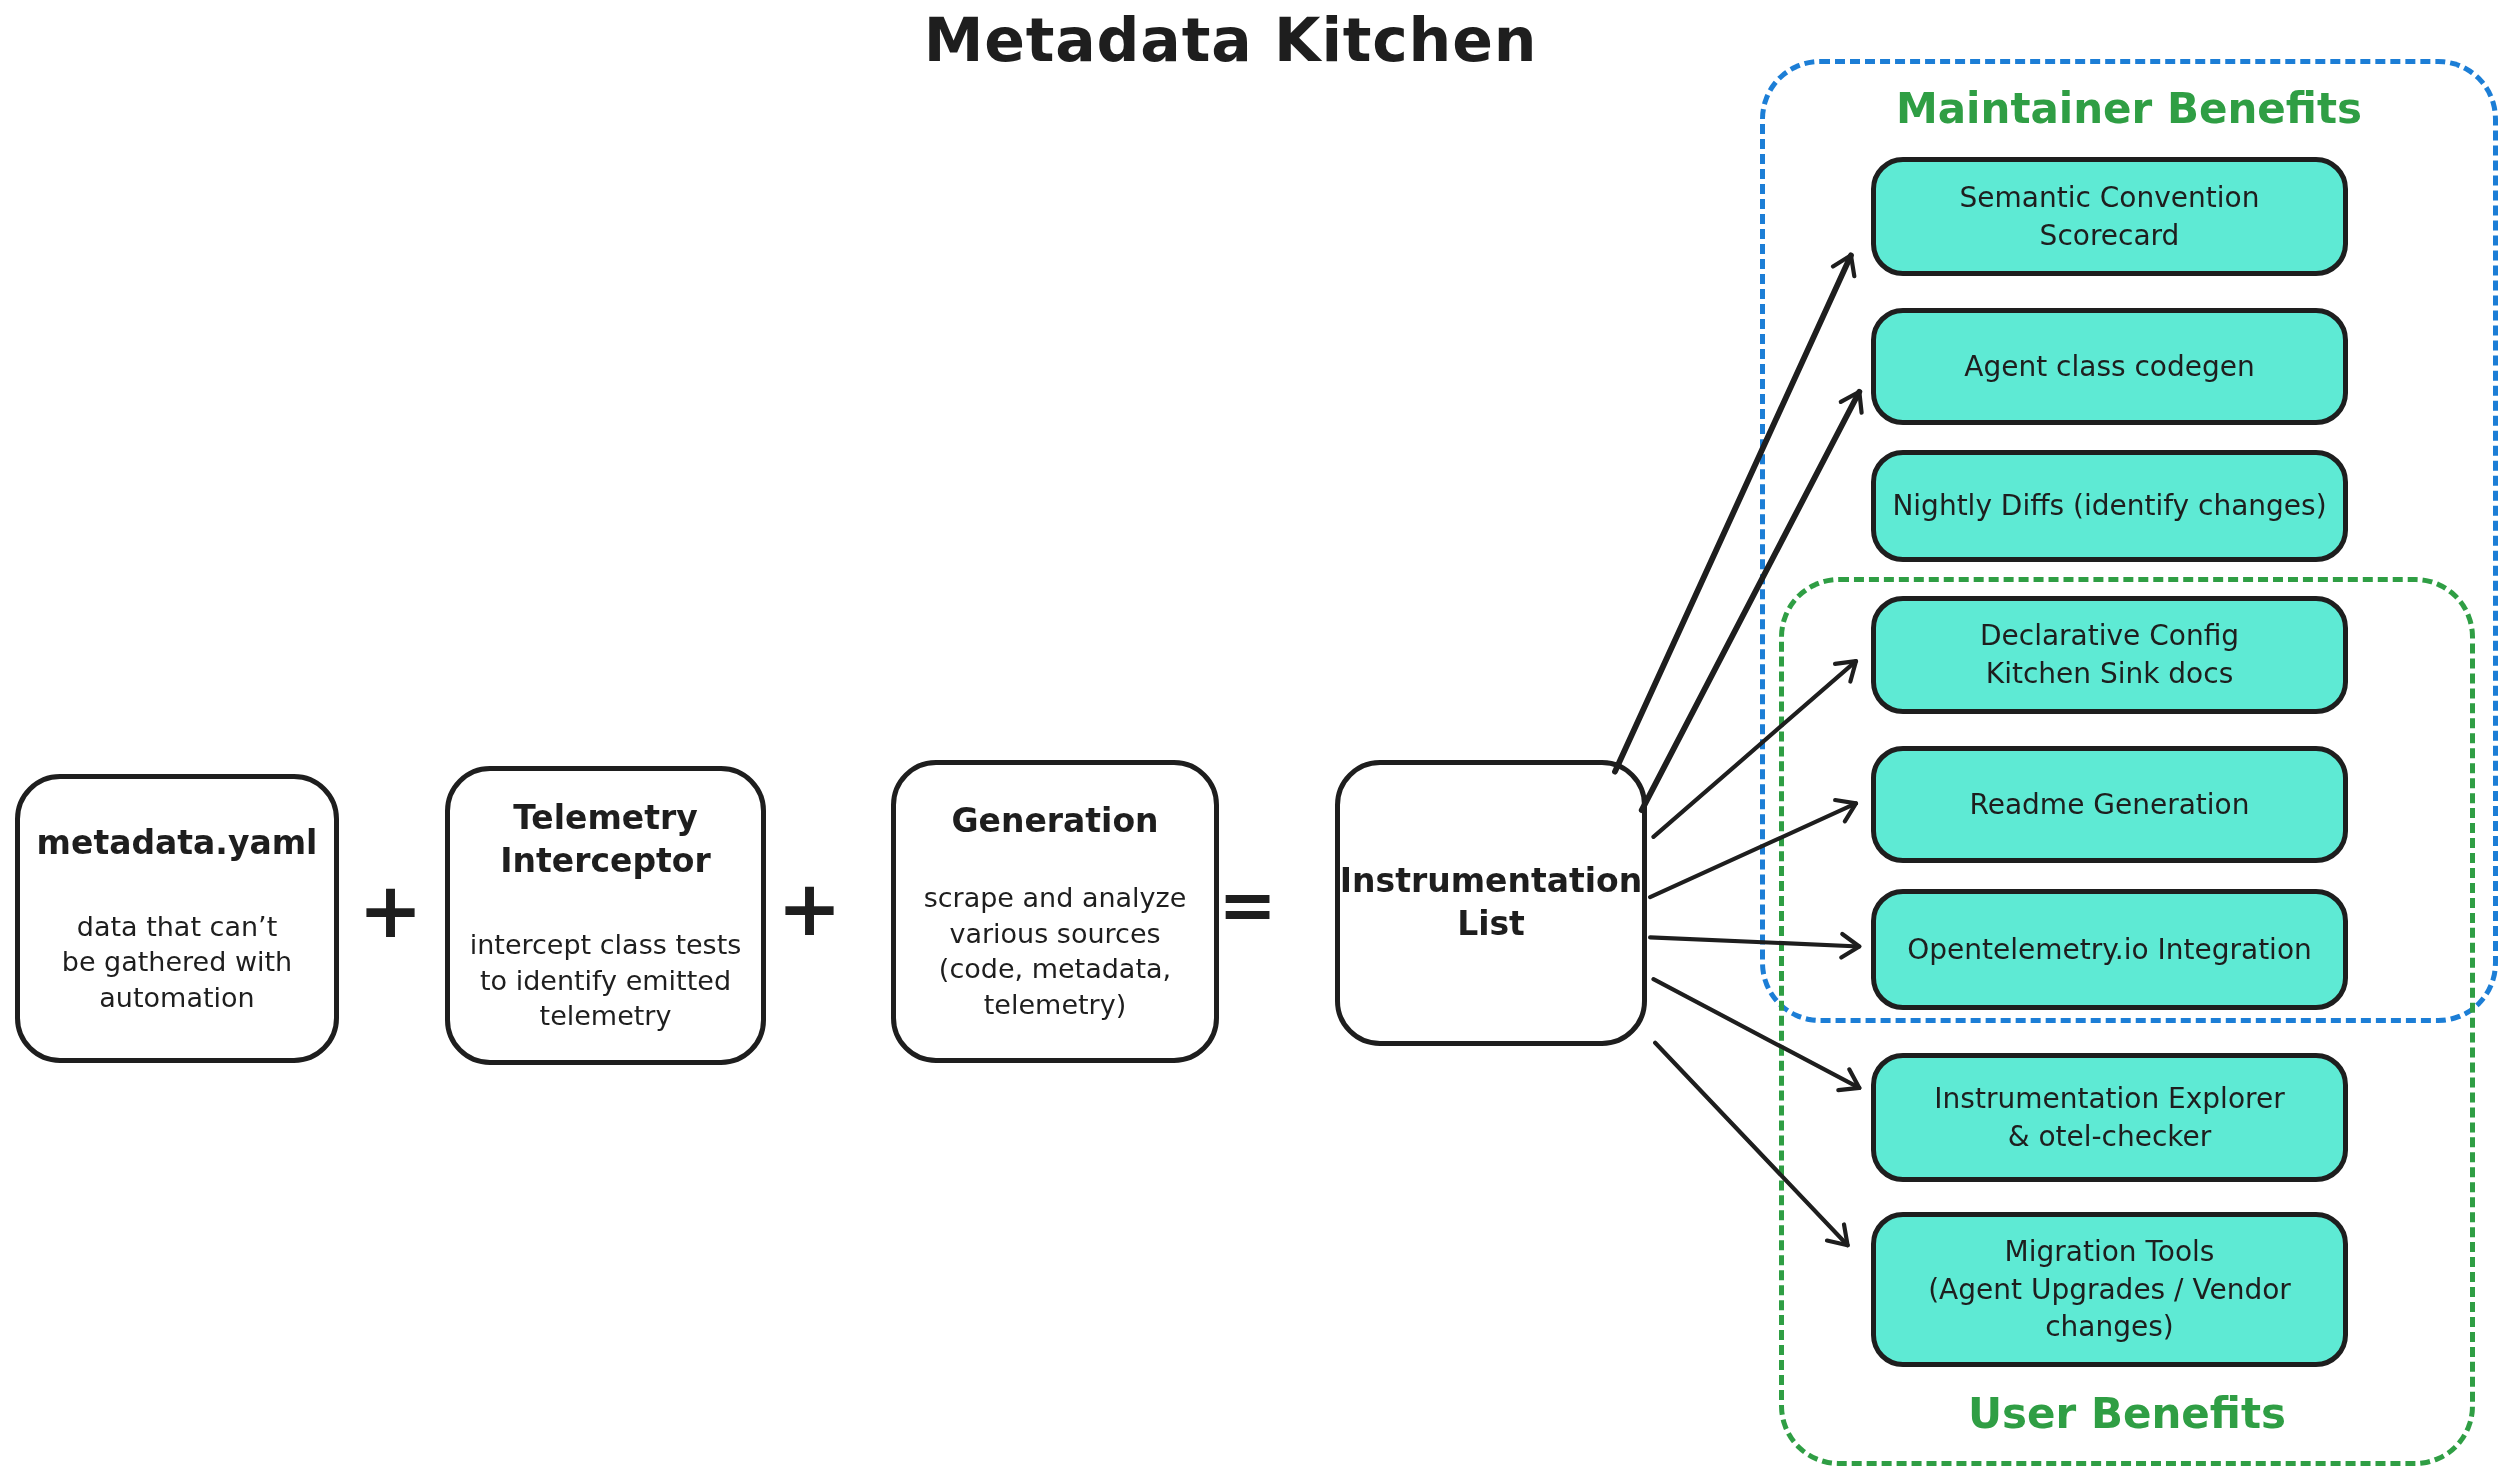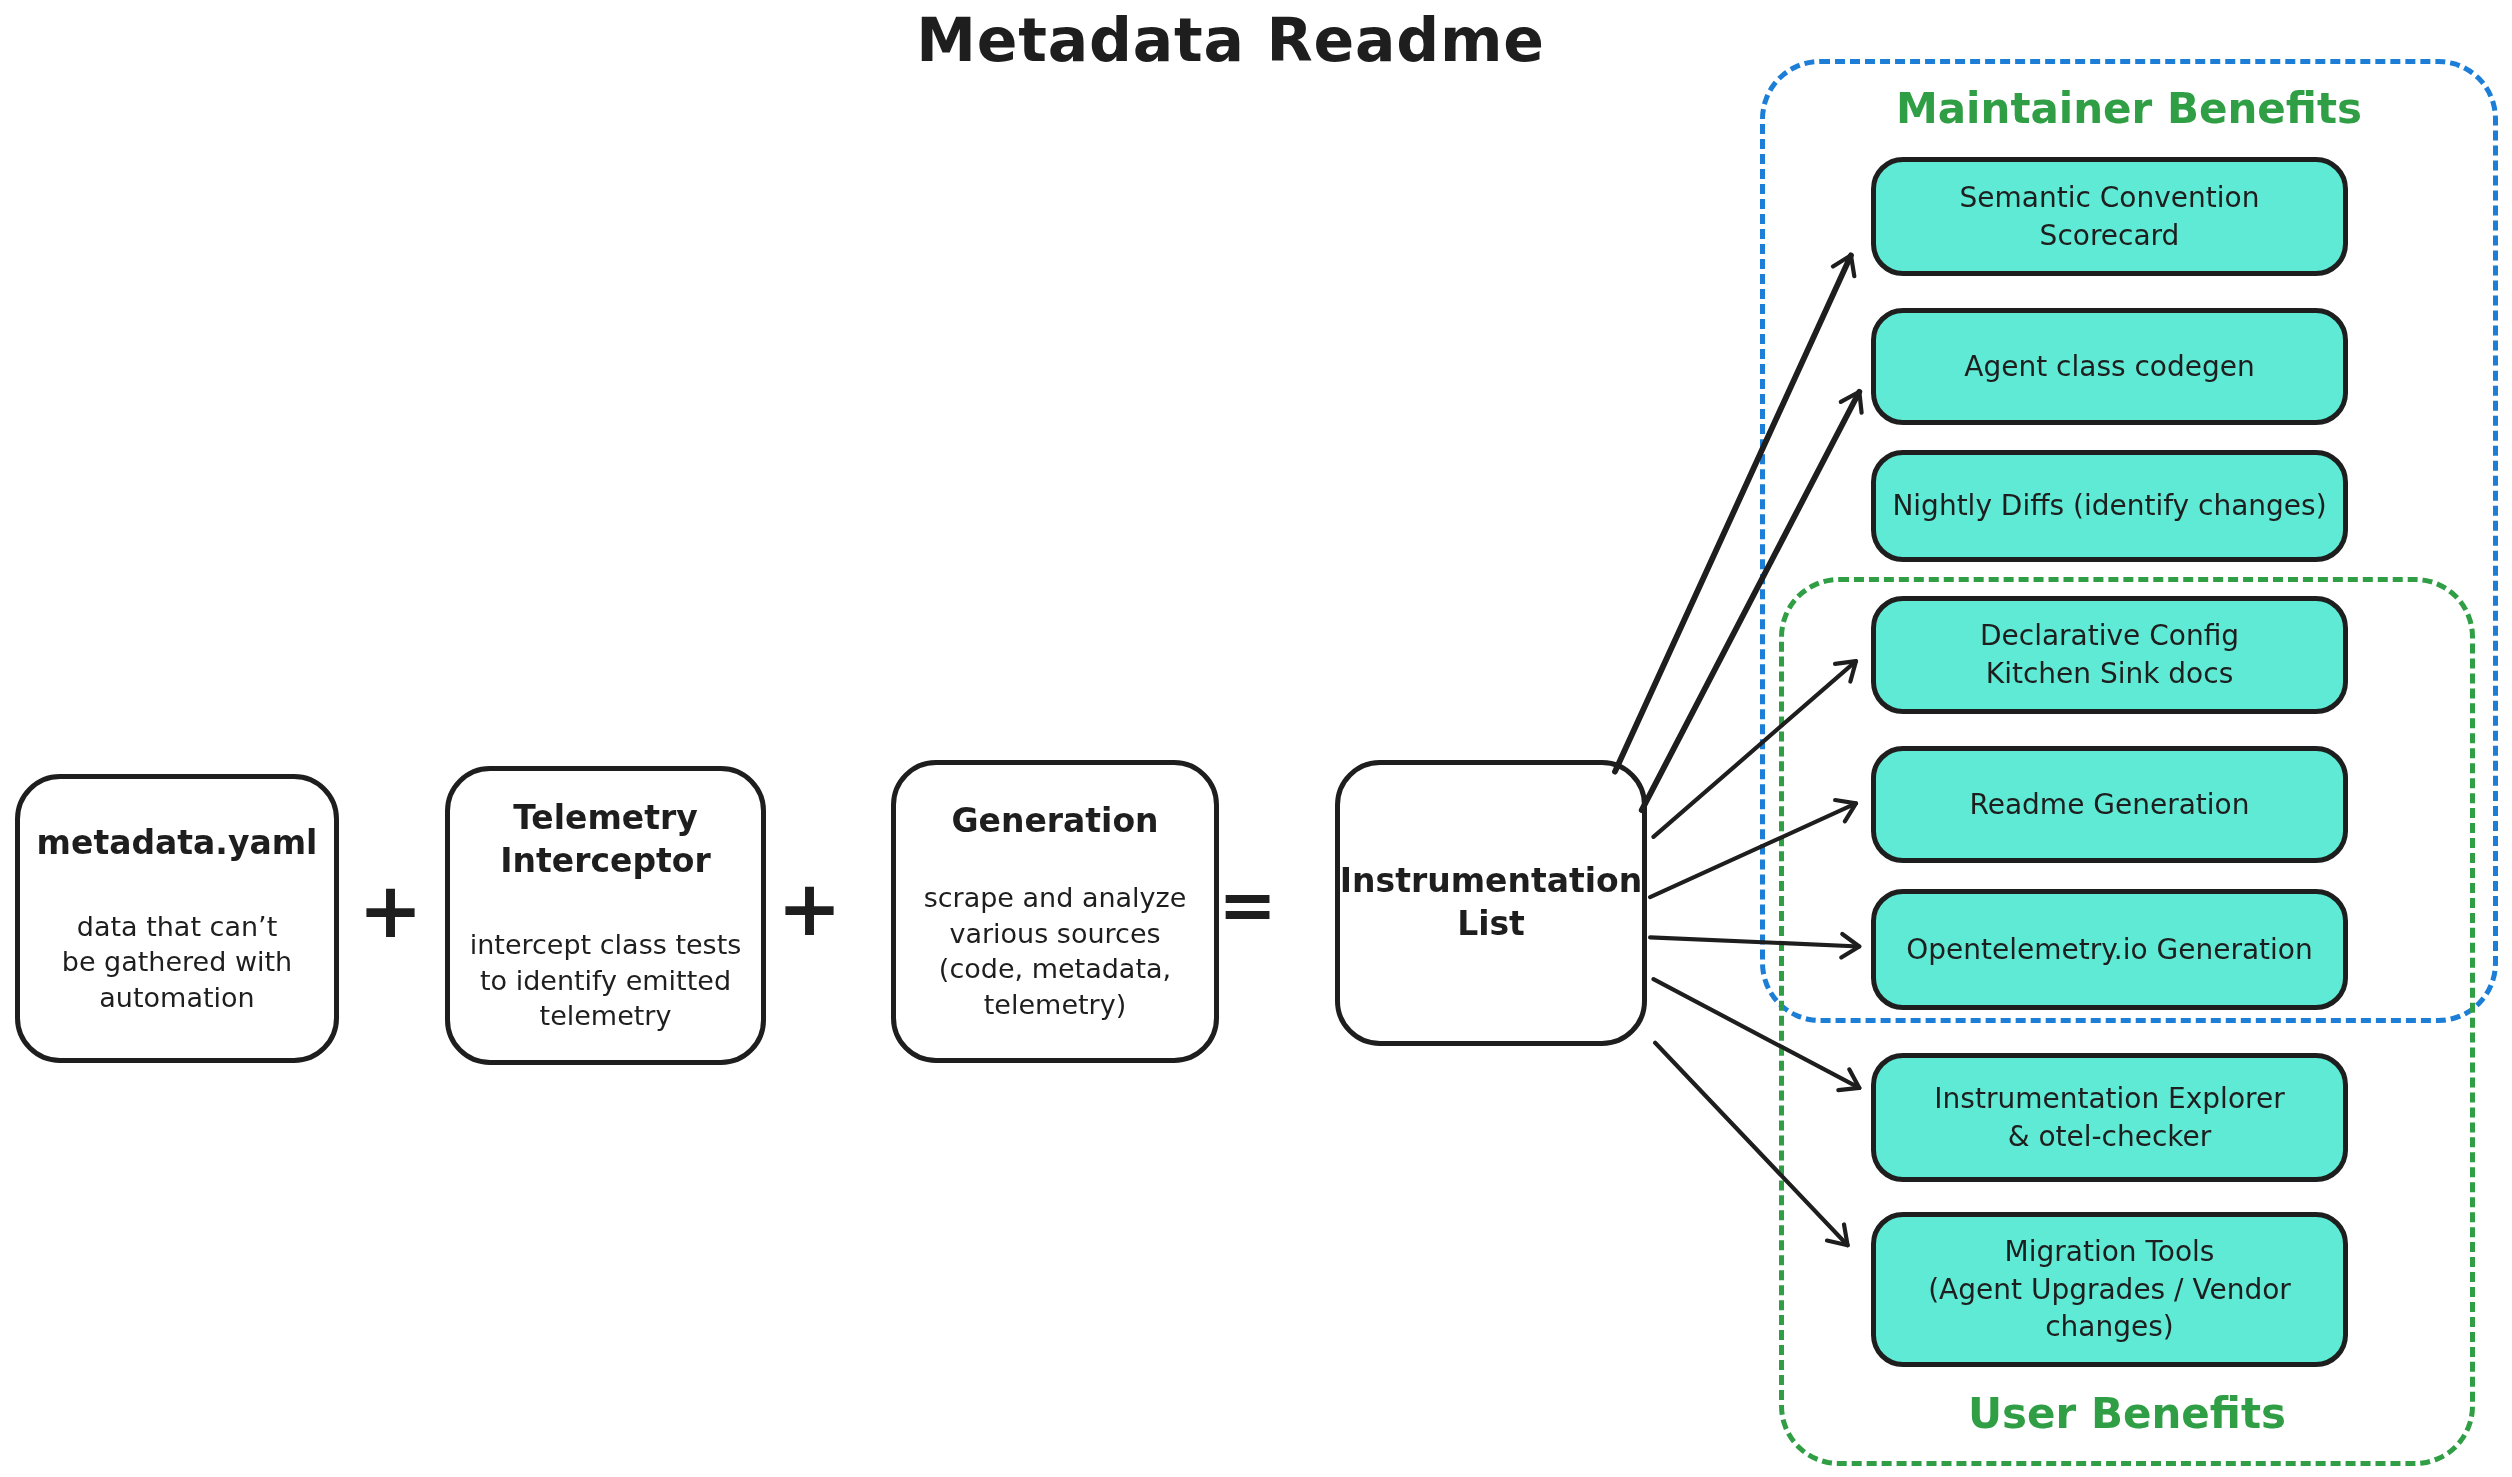--- a/index.html
+++ b/index.html
@@ -102,21 +102,21 @@
     position: absolute;
     left: 0; top: 0;
     pointer-events: none;
   }
 </style>
 </head>
 <body>
 
 <div id="canvas">
 
-  <div class="diagram-title">Metadata Readme</div>
+  <div class="diagram-title">Metadata Kitchen</div>
 
   <div class="group group-maintainer"></div>
   <div class="group group-user"></div>
 
   <div class="group-label label-maintainer">Maintainer Benefits</div>
   <div class="group-label label-user">User Benefits</div>
 
   <div class="node" style="left:15px; top:774px; width:324px; height:289px;">
     <div class="node-title">metadata.yaml</div>
     <div class="node-body">data that can’t
@@ -151,21 +151,21 @@
 List</div>
   </div>
 
   <div class="benefit" style="top:157px;  height:119px;">Semantic Convention
 Scorecard</div>
   <div class="benefit" style="top:308px;  height:117px;">Agent class codegen</div>
   <div class="benefit" style="top:450px;  height:112px;">Nightly Diffs (identify changes)</div>
   <div class="benefit" style="top:596px;  height:118px;">Declarative Config
 Kitchen Sink docs</div>
   <div class="benefit" style="top:746px;  height:117px;">Readme Generation</div>
-  <div class="benefit" style="top:889px; height:121px;">Opentelemetry.io Generation</div>
+  <div class="benefit" style="top:889px; height:121px;">Opentelemetry.io Integration</div>
   <div class="benefit" style="top:1053px; height:129px;">Instrumentation Explorer
 &amp; otel-checker</div>
   <div class="benefit" style="top:1212px; height:155px;">Migration Tools
 (Agent Upgrades / Vendor changes)</div>
 
   <svg id="arrow-layer" width="2512" height="1478" viewBox="0 0 3002 1766">
     <defs>
       <marker id="ah" markerWidth="44" markerHeight="44" refX="31" refY="22" orient="auto" markerUnits="userSpaceOnUse">
         <path d="M10,8 L31,22 L10,36" fill="none" stroke="#1e1e1e" stroke-width="5" stroke-linecap="round" stroke-linejoin="round"></path>
       </marker>

